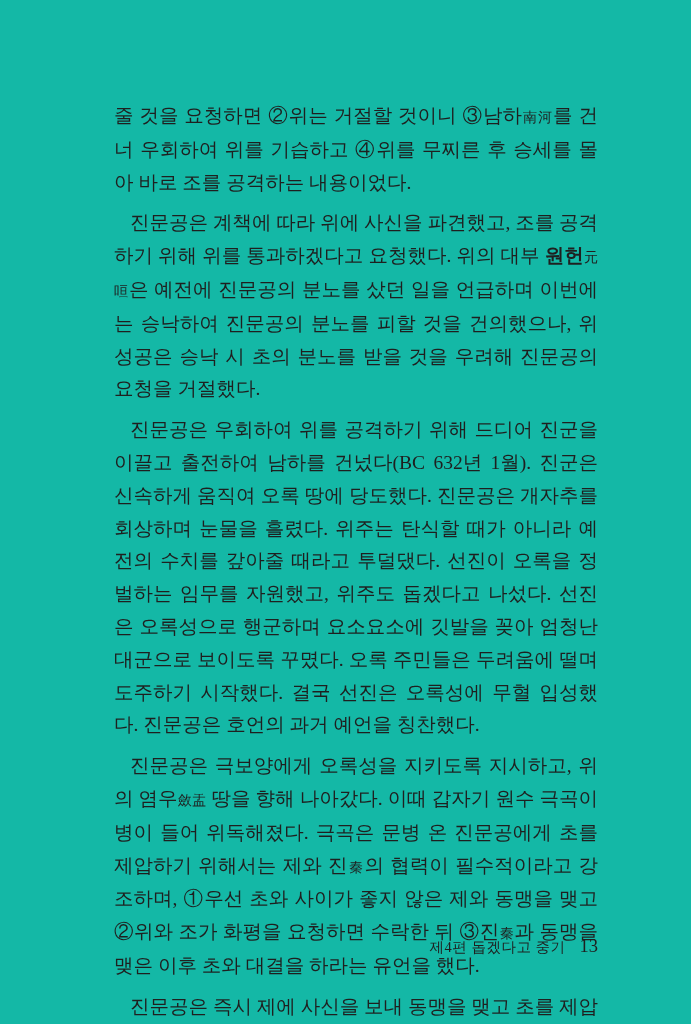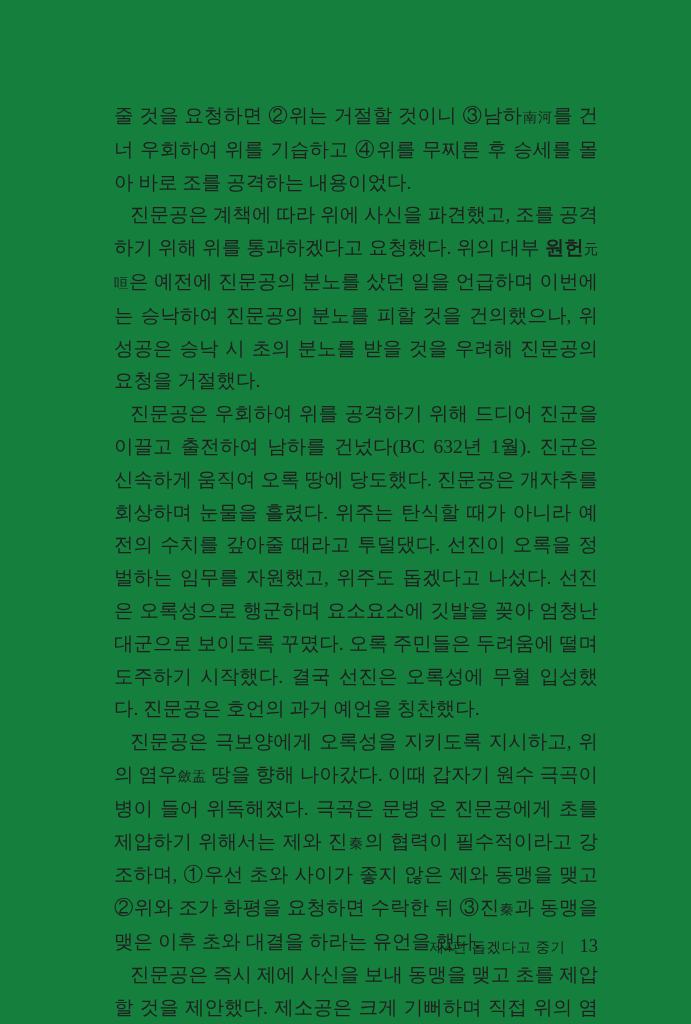--- a/index.html
+++ b/index.html
@@ -4,41 +4,42 @@
 <style>
   html, body {
     margin: 0;
     padding: 0;
     background: #ffffff;
   }
   .page {
     position: relative;
     width: 691px;
     height: 1024px;
-    background: #15803d;
+    background: #14b8a6;
     overflow: hidden;
     font-family: "Liberation Serif", "DejaVu Serif", serif;
     color: #1f1f1f;
   }
   .text-block {
     position: absolute;
     left: 114px;
     top: 100px;
     width: 484px;
     font-size: 19.5px;
     line-height: 32.8px;
     text-align: justify;
     word-break: break-all;
   }
   .para {
     margin: 0;
     padding: 0;
   }
   .para.indent {
     text-indent: 16px;
+    margin-top: 8px;
   }
   .bold {
     font-weight: bold;
   }
   .hanja {
     font-size: 0.72em;
   }
   .page-footer {
     position: absolute;
     left: 114px;

